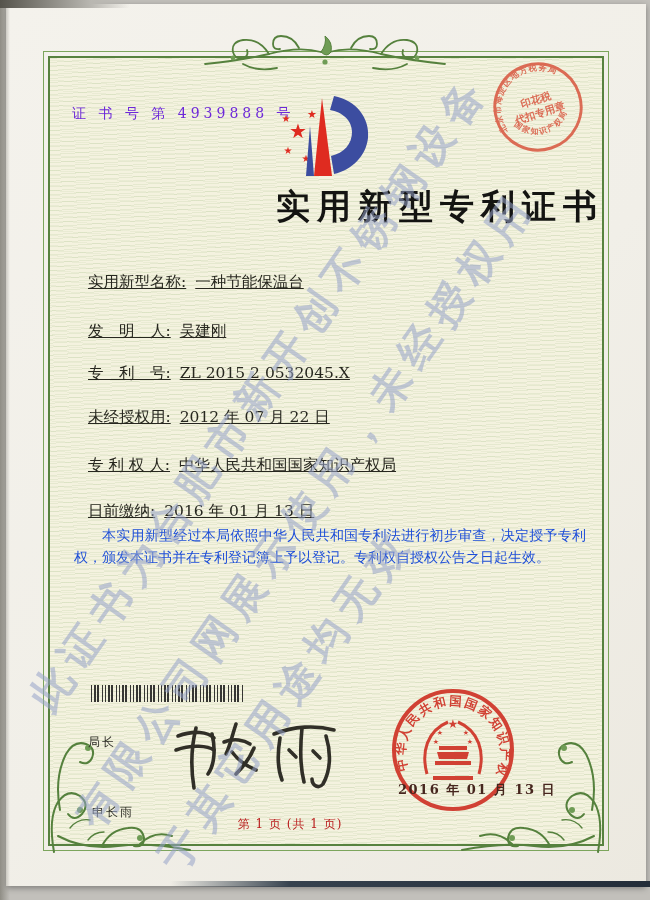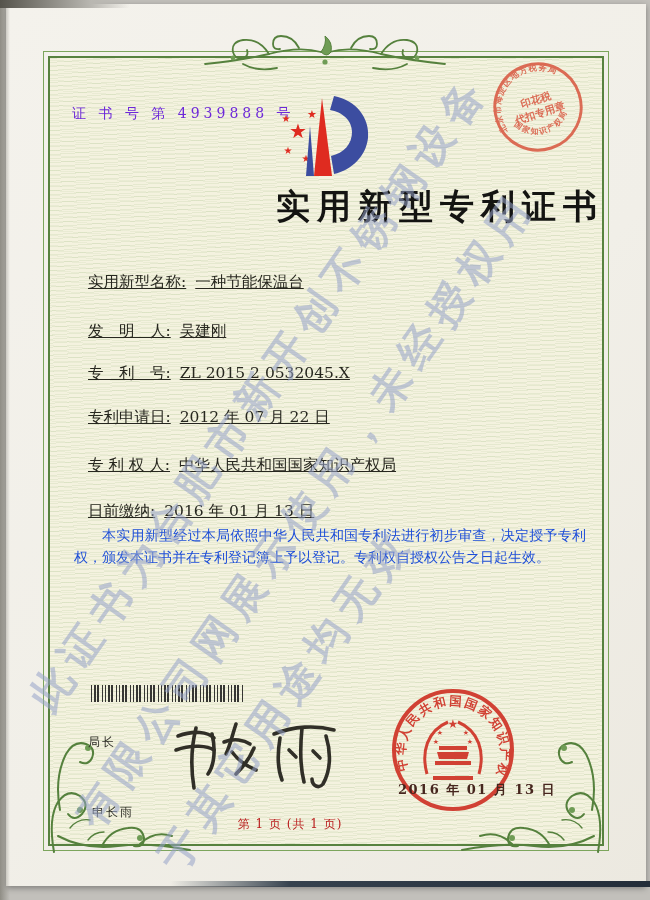--- a/index.html
+++ b/index.html
@@ -164,21 +164,21 @@
 <div class="field f0">
   <span>实用新型名称:</span><span class="val">一种节能保温台</span>
 </div>
 <div class="field f1">
   <span>发　明　人:</span><span class="val">吴建刚</span>
 </div>
 <div class="field f2">
   <span>专　利　号:</span><span class="val">ZL 2015 2 0532045.X</span>
 </div>
 <div class="field f3">
-  <span>专利申请日:</span><span class="val">2012 年 07 月 22 日</span>
+  <span>未经授权用:</span><span class="val">2012 年 07 月 22 日</span>
 </div>
 <div class="field f4">
   <span>专 利 权 人:</span><span class="val">中华人民共和国国家知识产权局</span>
 </div>
 <div class="field f5">
   <span>日前缴纳:</span><span class="val">2016 年 01 月 13 日</span>
 </div>
 
 <div class="body-text">
   <p>本实用新型经过本局依照中华人民共和国专利法进行初步审查，决定授予专利权，颁发本证书并在专利登记簿上予以登记。专利权自授权公告之日起生效。</p>

